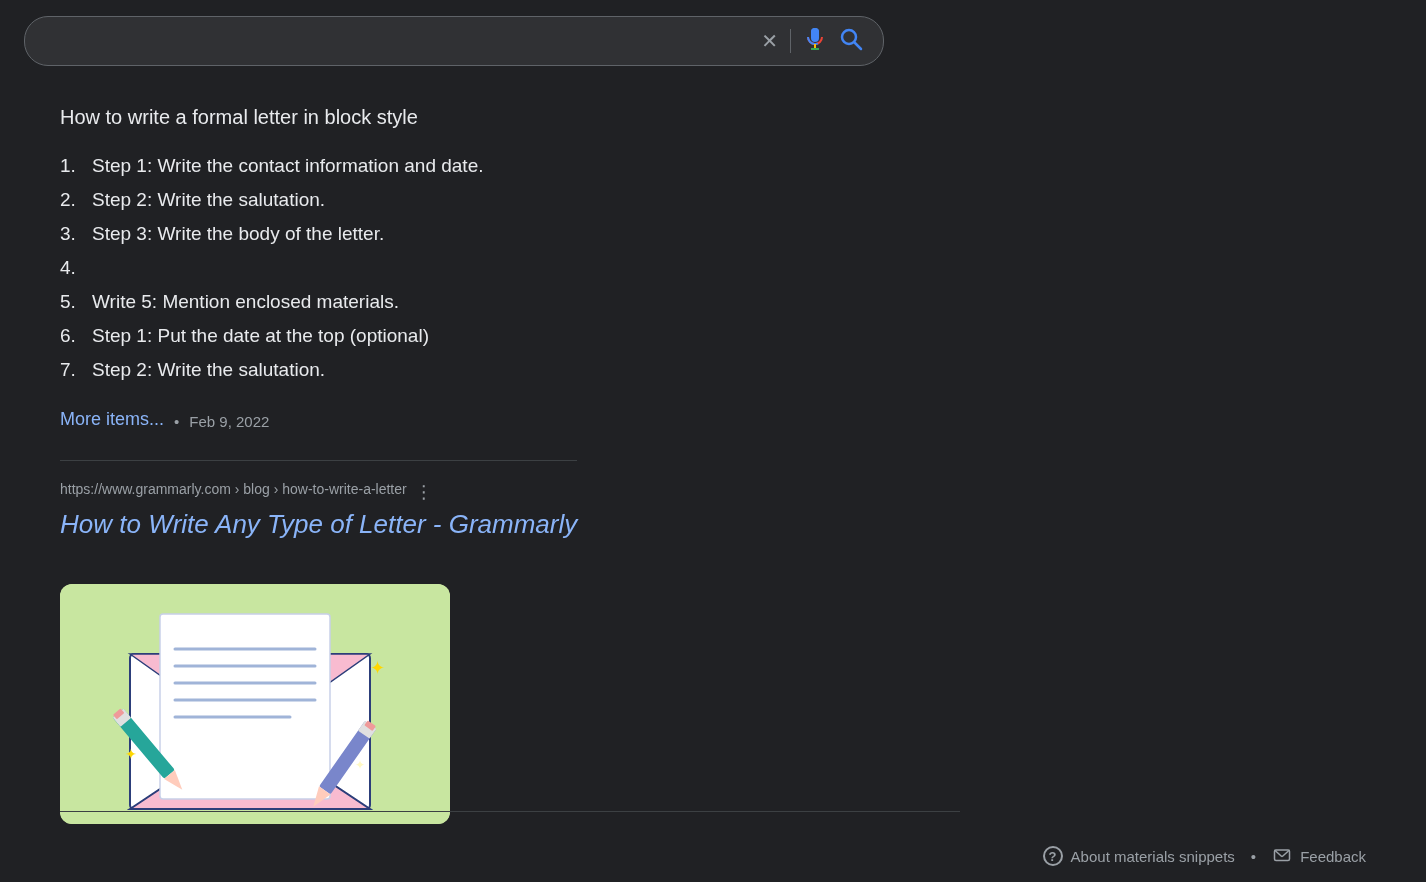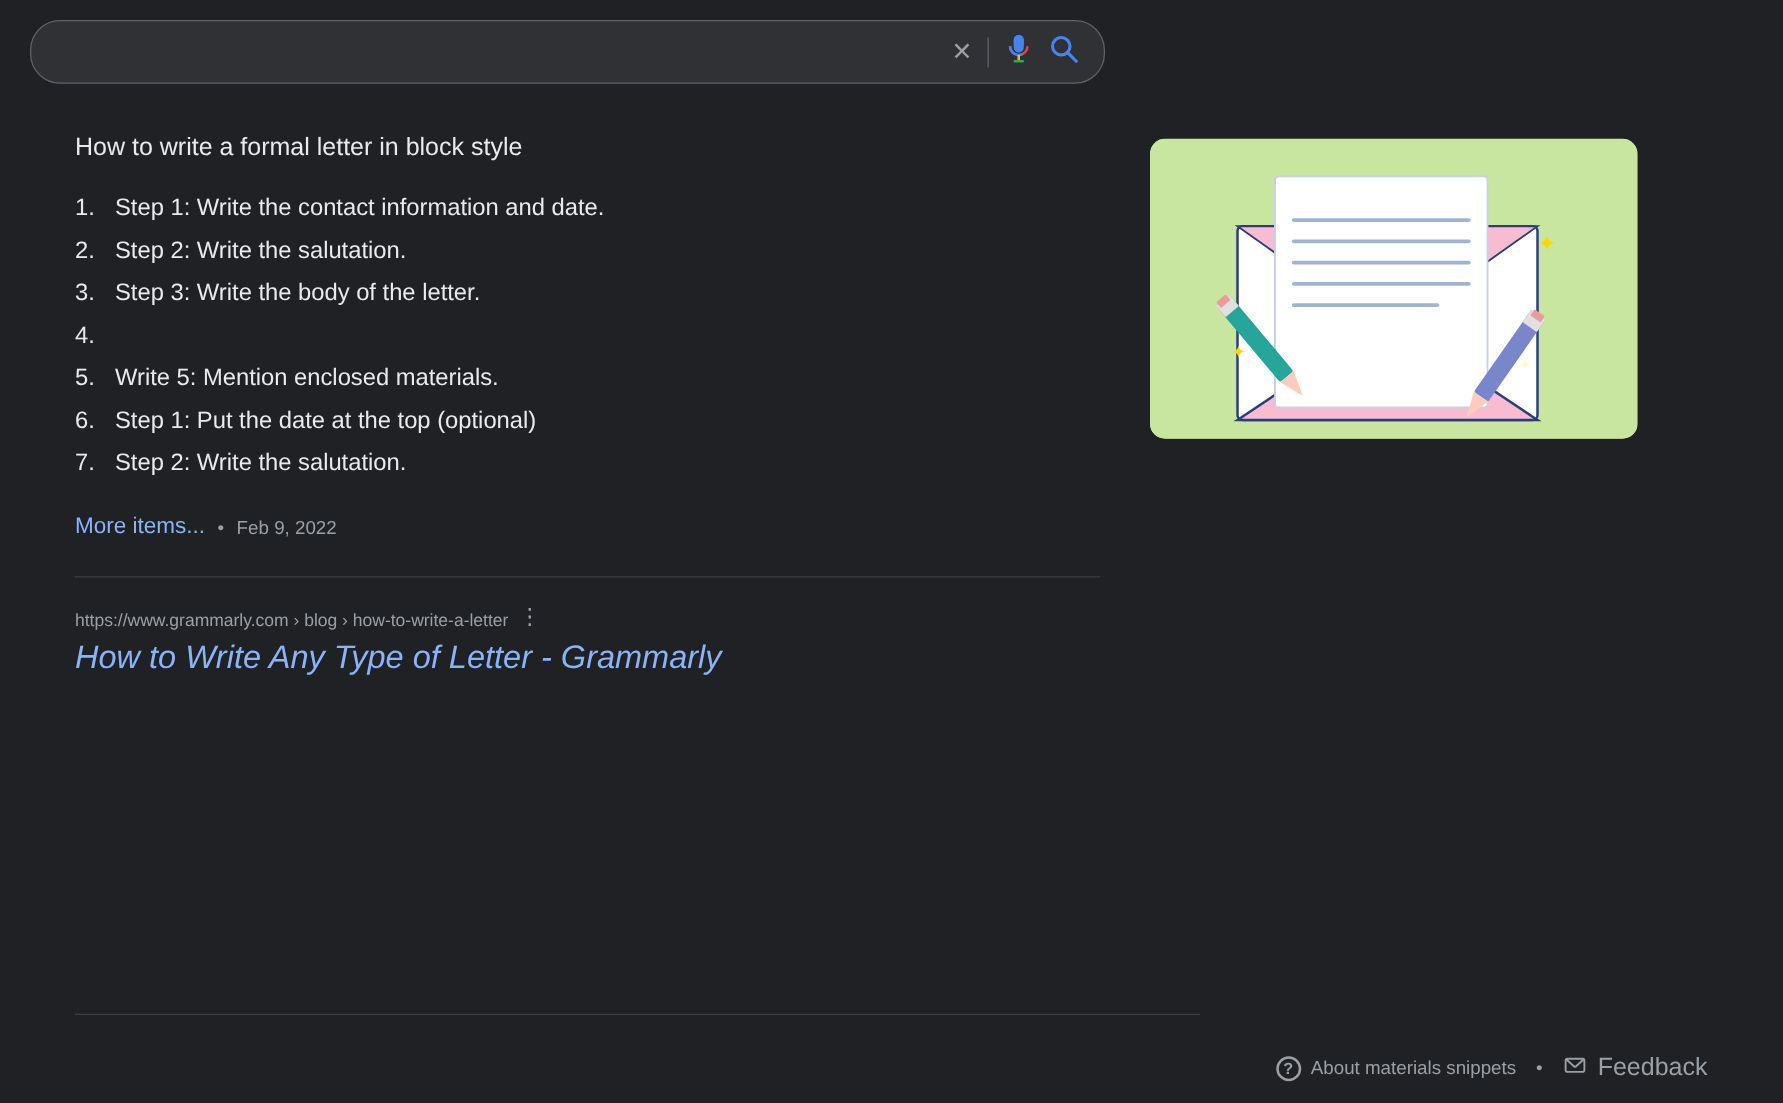--- a/index.html
+++ b/index.html
@@ -57,20 +57,21 @@
 
     
     .main-content {
       padding: 24px 60px;
     }
 
     .featured-snippet {
       display: flex;
       gap: 40px;
       align-items: flex-start;
+      flex-direction: column;
     }
 
     .snippet-text {
       flex: 1;
       max-width: 820px;
     }
 
     .snippet-title {
       font-size: 20px;
       color: #e8eaed;
@@ -139,21 +140,21 @@
       margin: 30px 0 20px 0;
       max-width: 860px;
     }
 
     
     .source-url {
       font-size: 14px;
       color: #9aa0a6;
       margin-bottom: 6px;
       display: flex;
-      align-items: flex-end;
+      align-items: flex-start;
       gap: 8px;
     }
 
     .source-url-text {
       color: #9aa0a6;
     }
 
     .source-more-icon {
       color: #9aa0a6;
       cursor: pointer;
@@ -216,24 +217,24 @@
       flex-shrink: 0;
     }
 
     .bullet-dot {
       color: #9aa0a6;
       font-size: 15px;
     }
 
     .feedback-btn {
       display: flex;
-      align-items: flex-start;
+      align-items: center;
       gap: 8px;
       color: #9aa0a6;
-      font-size: 20px;
+      font-size: 15px;
       cursor: pointer;
     }
 
     .feedback-icon {
       width: 20px;
       height: 20px;
       display: flex;
       align-items: center;
       justify-content: center;
       color: #9aa0a6;

